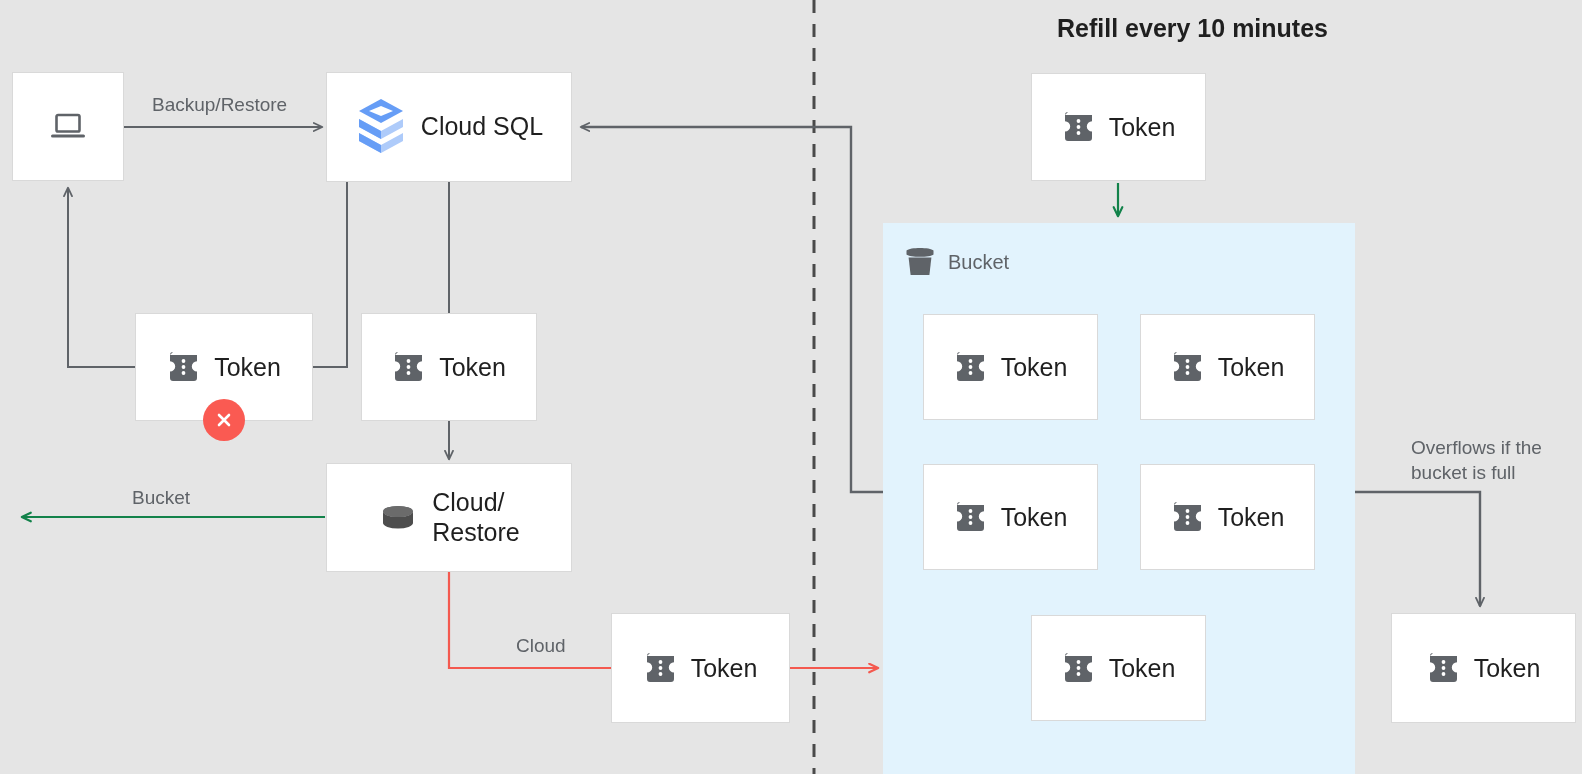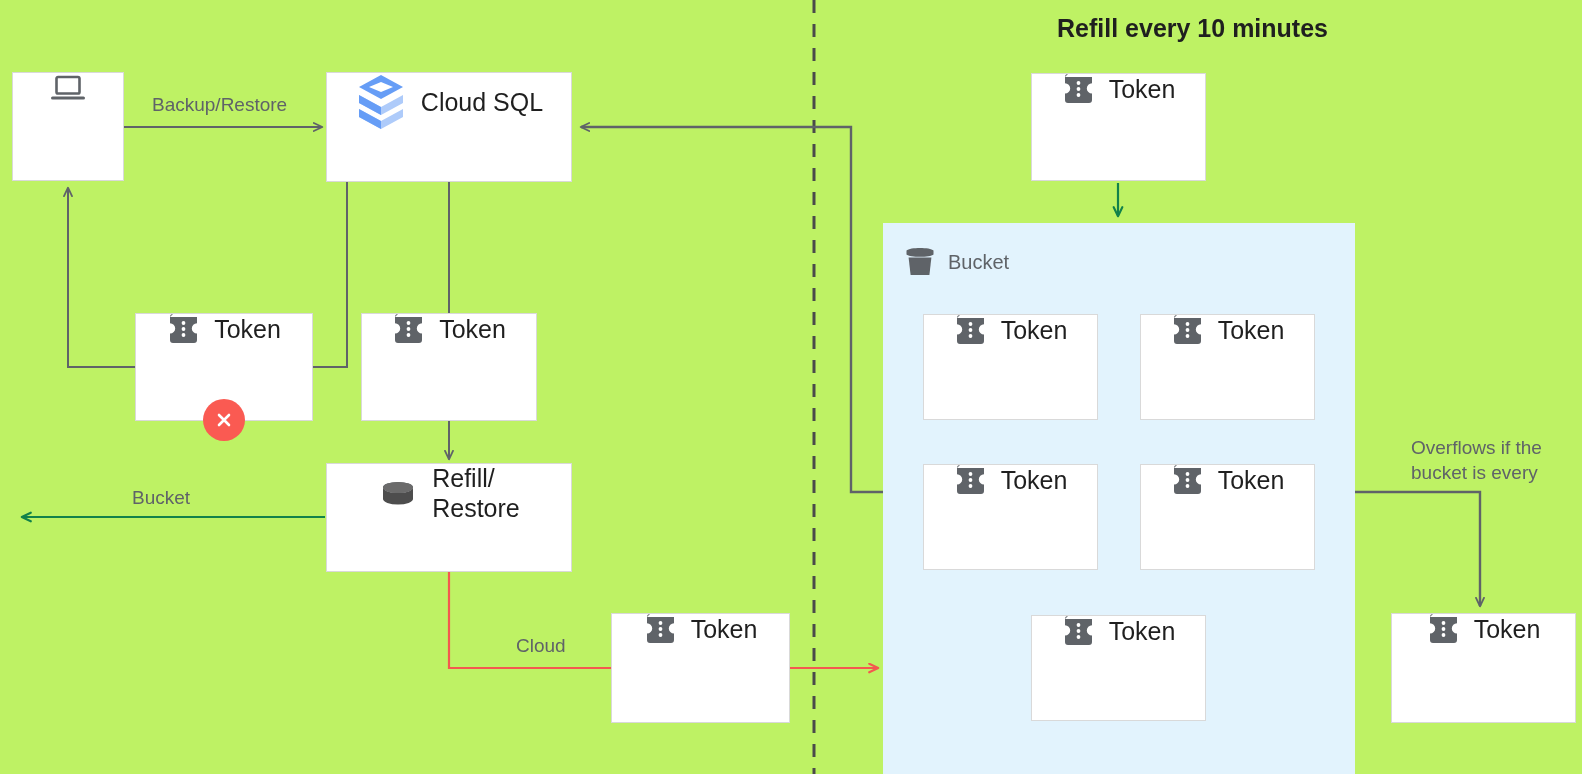--- a/index.html
+++ b/index.html
@@ -8,38 +8,38 @@
     background: #ffffff;
   }
   body {
     font-family: "Liberation Sans", sans-serif;
     -webkit-font-smoothing: antialiased;
   }
   #canvas {
     position: relative;
     width: 1582px;
     height: 774px;
-    background: #bef264;
+    background: #e5e5e5;
     overflow: hidden;
   }
   svg.layer {
     position: absolute;
     left: 0;
     top: 0;
     width: 1582px;
     height: 774px;
     pointer-events: none;
   }
   .node {
     position: absolute;
     box-sizing: border-box;
     background: #ffffff;
     border: 1px solid #d9d9d9;
     display: flex;
-    align-items: flex-start;
+    align-items: center;
     justify-content: center;
   }
   .node-inner {
     display: flex;
     align-items: center;
     gap: 14px;
   }
   .node-label {
     font-size: 25px;
     color: #1f1f1f;
@@ -275,21 +275,21 @@
 
   <div class="node" style="left:326px; top:463px; width:246px; height:109px;">
     <div class="node-inner">
       <span style="display:inline-flex;">
         <svg width="40" height="32" viewBox="0 0 40 32">
           <ellipse cx="20" cy="9.5" rx="15" ry="5.5" fill="#5f6368"></ellipse>
           <path d="M5,9.5 L5,21 a15,5.5 0 0 0 30,0 L35,9.5 a15,5.5 0 0 1 -30,0 z" fill="#4d4d4d"></path>
           <ellipse cx="20" cy="9.5" rx="15" ry="5.5" fill="#6b6b6b"></ellipse>
         </svg>
       </span>
-      <span class="node-label">Refill/
+      <span class="node-label">Cloud/
 Restore</span>
     </div>
   </div>
 
   <div class="node" style="left:611px; top:613px; width:179px; height:110px;">
     <div class="node-inner">
       <span style="display:inline-flex;">
         <svg width="33" height="30" viewBox="0 0 33 30">
           <path d="M3,3 h27 a0,0 0 0 1 0,0 v6.2 a5.2,5.2 0 0 0 0,10.4 v6.4 a3,3 0 0 1 -3,3 h-21 a3,3 0 0 1 -3,-3 v-6.4 a5.2,5.2 0 0 0 0,-10.4 v-6.2 a3,3 0 0 1 3,-3 z" fill="#5f6368"></path>
           <circle cx="16.5" cy="9" r="1.9" fill="#ffffff"></circle>
@@ -329,15 +329,15 @@
     </div>
   </div>
 
   <div class="edge-label" style="left:152px; top:92px;">Backup/Restore</div>
 
   <div class="edge-label" style="left:132px; top:485px;">Bucket</div>
 
   <div class="edge-label" style="left:516px; top:633px;">Cloud</div>
 
   <div class="edge-label" style="left:1411px; top:435px; width:160px;">Overflows if the
-bucket is every</div>
+bucket is full</div>
 
 </div>
 
 </body></html>

